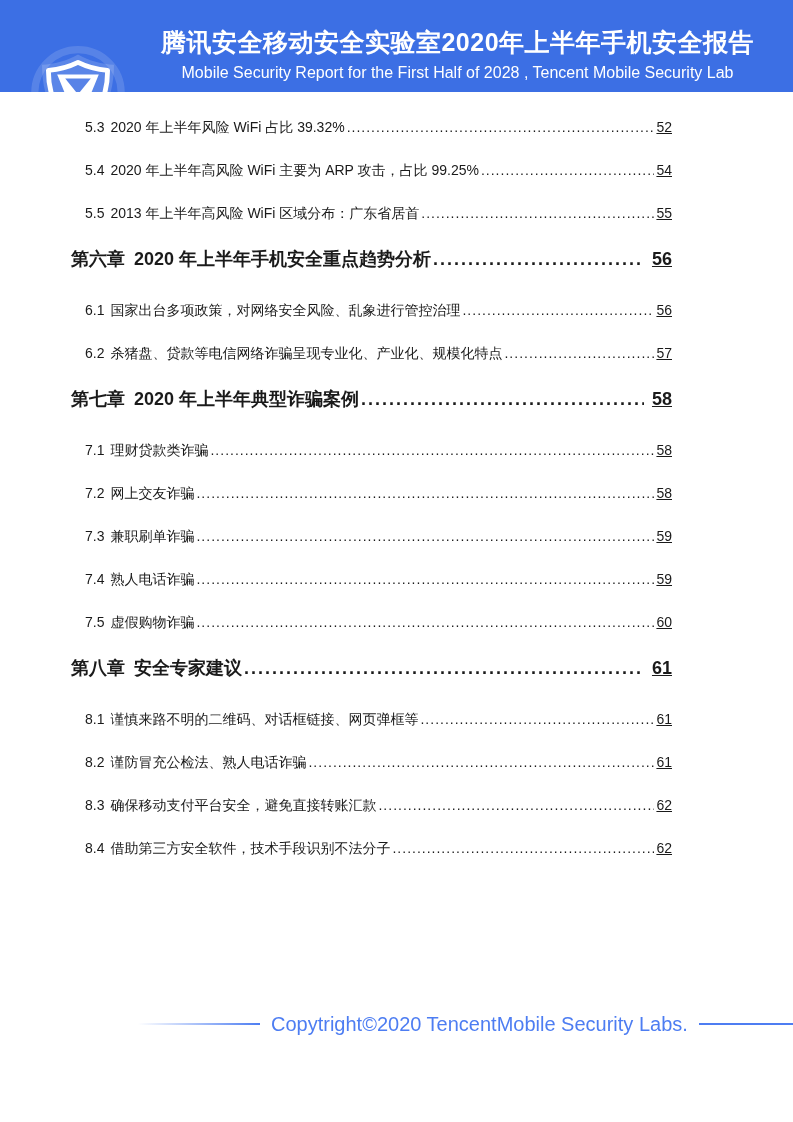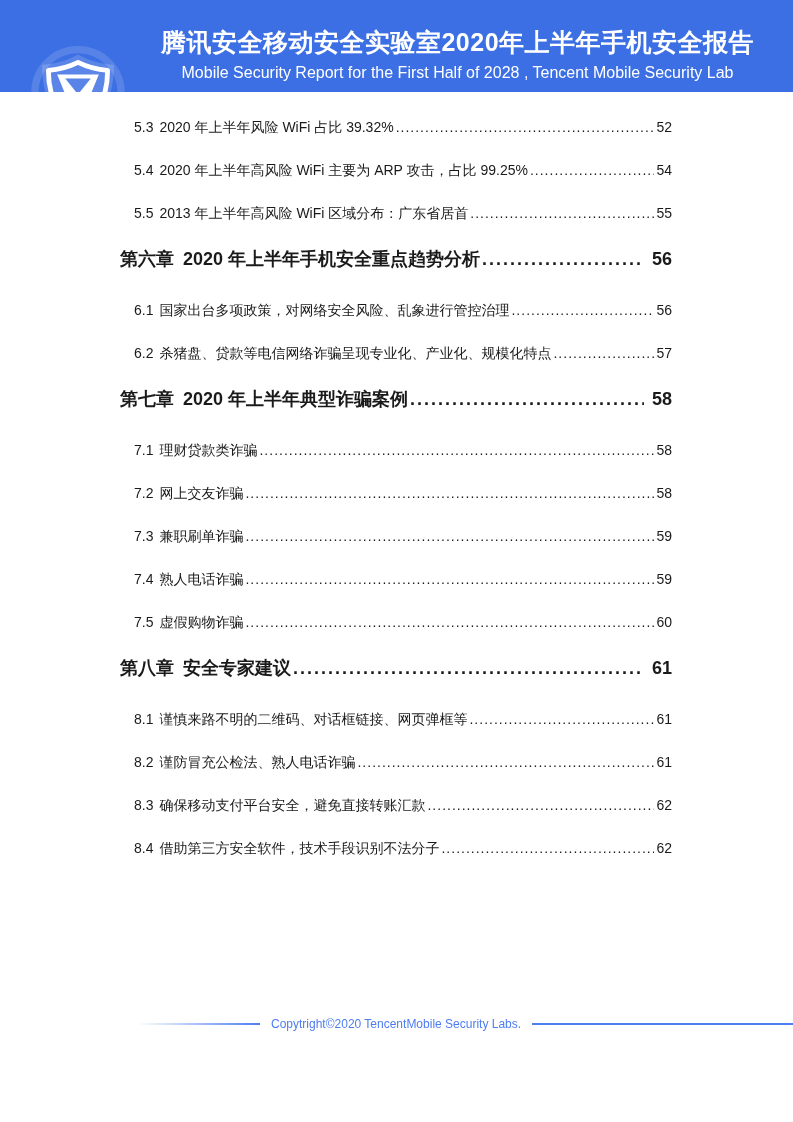--- a/index.html
+++ b/index.html
@@ -46,21 +46,21 @@
   .title-en {
     font-size: 16px;
     font-weight: 400;
     line-height: 20px;
     margin-top: 5px;
     white-space: nowrap;
   }
 
   
   .toc {
-    padding: 27px 121px 0 120px;
+    padding: 27px 121px 0 71px;
     color: #1a1a1a;
   }
   .toc-row {
     display: flex;
     align-items: baseline;
     white-space: nowrap;
   }
   .toc-row.sub {
     font-size: 14px;
     line-height: 17px;
@@ -79,41 +79,41 @@
   .toc-leader {
     flex: 1;
     overflow: hidden;
     margin: 0 2px;
     letter-spacing: 1px;
   }
   .toc-row.chapter .toc-leader { letter-spacing: 2px; }
   .toc-leader::after {
     content: "........................................................................................................................................................................................................";
   }
-  .toc-page { flex-shrink: 0; text-align: center; }
+  .toc-page { flex-shrink: 0; text-align: center; text-decoration: underline; }
   .toc-row.chapter .toc-page { margin-left: 6px; }
 
   
   .footer {
     position: absolute;
     left: 0; right: 0;
     top: 1012px;
     height: 24px;
     display: flex;
     align-items: center;
     padding-left: 138px;
   }
   .footer-line-left {
     width: 122px; height: 2px;
     background: linear-gradient(90deg, rgba(77,125,242,0), #4d7df2);
     flex-shrink: 0;
   }
   .footer-text {
     color: #4d7df2;
-    font-size: 12px;
+    font-size: 20px;
     padding: 0 11px;
     white-space: nowrap;
     flex-shrink: 0;
   }
   .footer-line-right {
     flex: 1; height: 2px;
     background: #4d7df2;
   }
 </style>
 </head>

